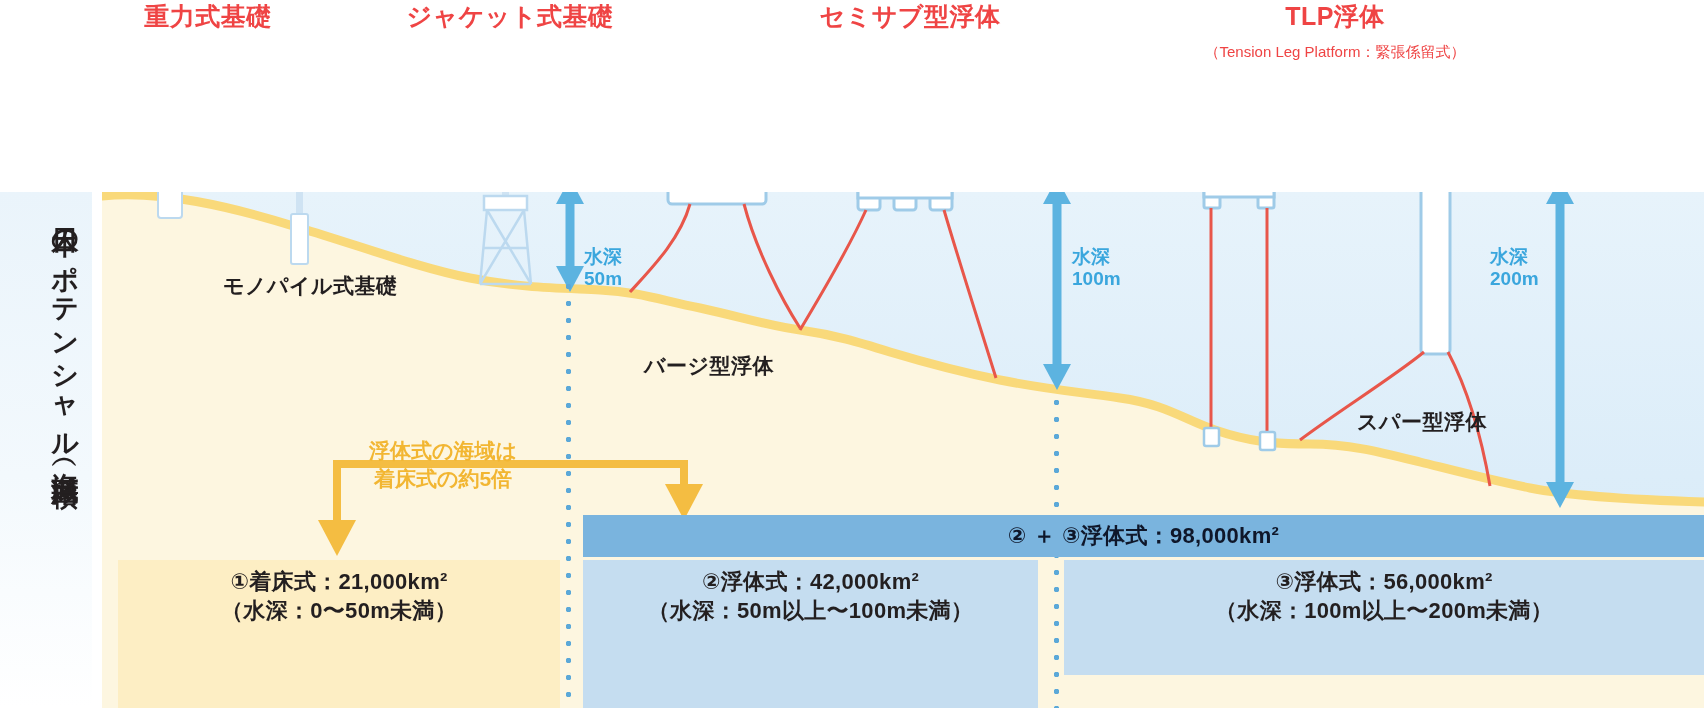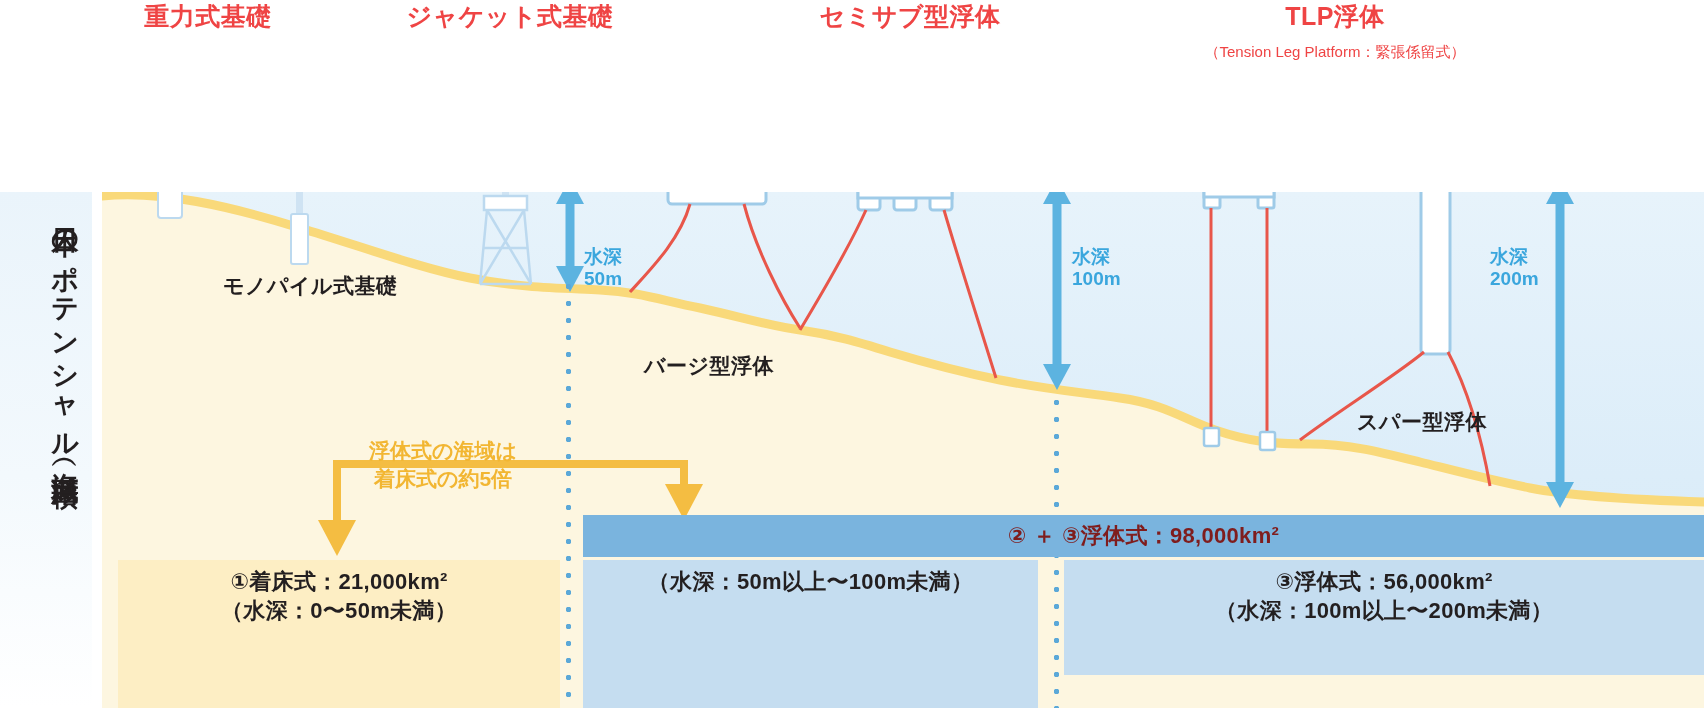--- a/index.html
+++ b/index.html
@@ -63,21 +63,21 @@
     position: absolute; text-align: center; color: #231f20;
     font-weight: 700; line-height: 1.3; padding-top: 8px;
   }
   .box .l1 { font-size: 22px; letter-spacing: .3px; }
   .box .l2 { font-size: 22px; letter-spacing: .3px; }
   #box1 { left: 118px; top: 560px; width: 442px; height: 176px; background: #fdeec4; }
   #box2 { left: 583px; top: 560px; width: 455px; height: 148px; background: #c5ddf0; }
   #box3 { left: 1064px; top: 560px; width: 640px; height: 115px; background: #c5ddf0; }
   #combo {
     position: absolute; left: 583px; top: 515px; width: 1121px; height: 42px;
-    background: #7ab4de; color: #7f1d1d; font-weight: 700; font-size: 22px;
+    background: #7ab4de; color: #0f172a; font-weight: 700; font-size: 22px;
     display: flex; align-items: center; justify-content: center; letter-spacing: .3px;
   }
 
   
   .dotline {
     position: absolute; width: 7px;
     background-image: radial-gradient(circle, #5ba8d8 2.6px, rgba(0,0,0,0) 3px);
     background-size: 7px 17px; background-repeat: repeat-y;
   }
 </style>
@@ -305,20 +305,21 @@
   <div class="dotline" style="left:565px; top:278px; height:430px;"></div>
   <div class="dotline" style="left:1053px; top:394px; height:314px;"></div>
 
   <div id="combo">② ＋ ③浮体式：98,000km²</div>
 
   <div class="box" id="box1">
     <div class="l1">①着床式：21,000km²</div>
     <div class="l2">（水深：0〜50m未満）</div>
   </div>
   <div class="box" id="box2">
+    <div class="l1">②浮体式：42,000km²</div>
     <div class="l2">（水深：50m以上〜100m未満）</div>
   </div>
   <div class="box" id="box3">
     <div class="l1">③浮体式：56,000km²</div>
     <div class="l2">（水深：100m以上〜200m未満）</div>
   </div>
 
 </div>
 
 </body></html>

